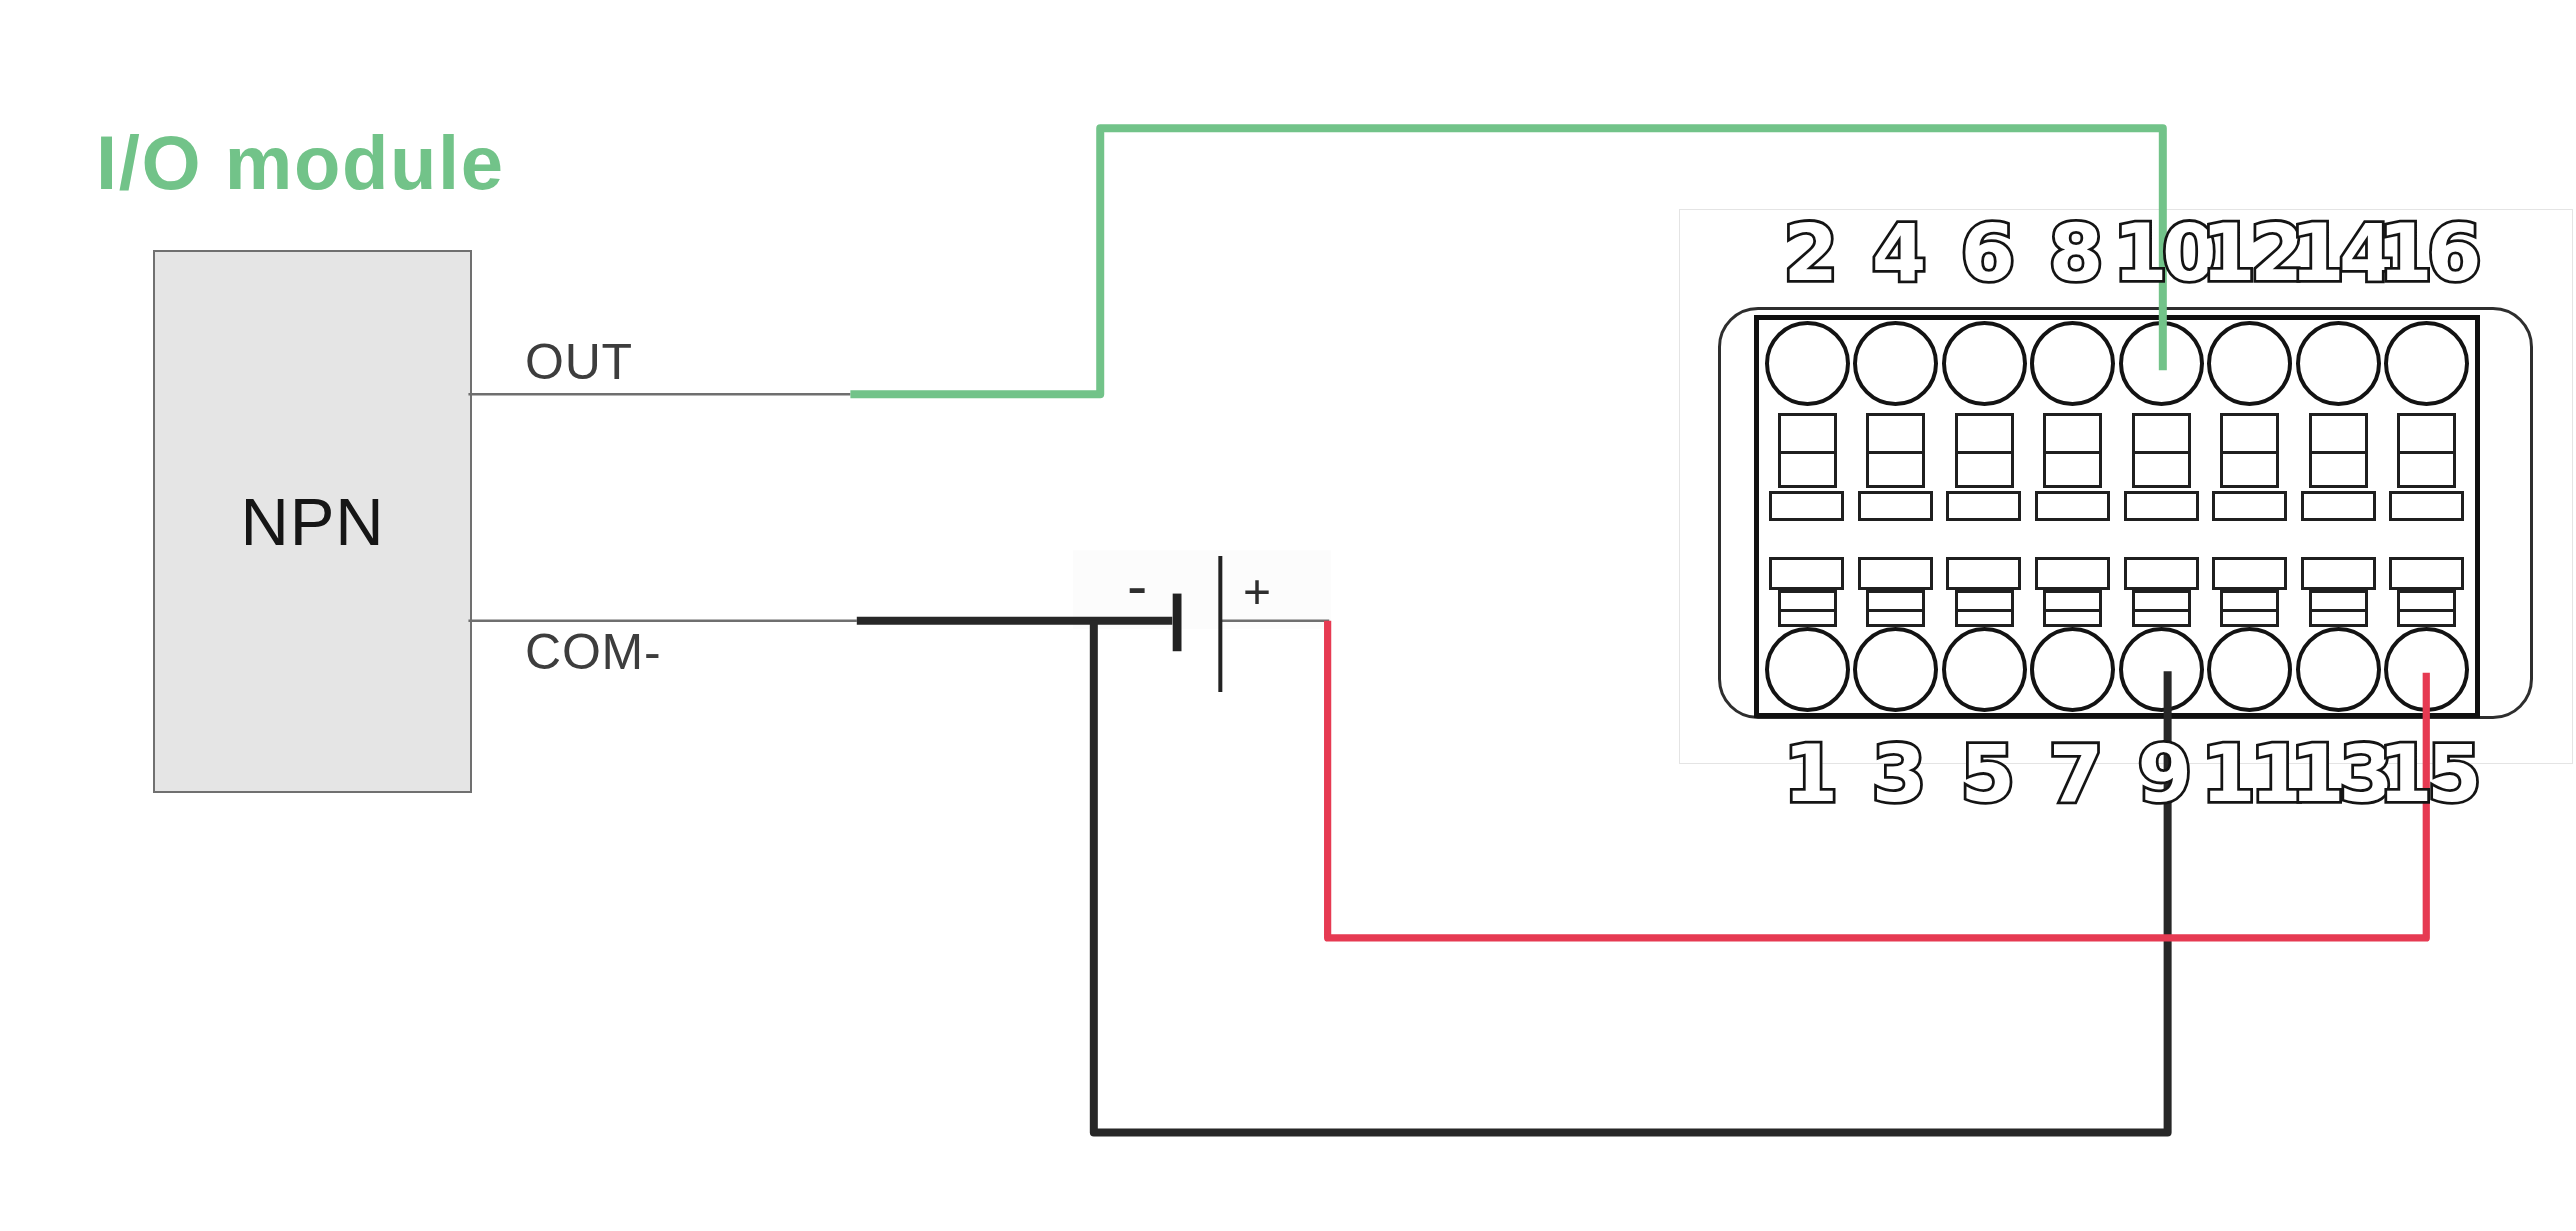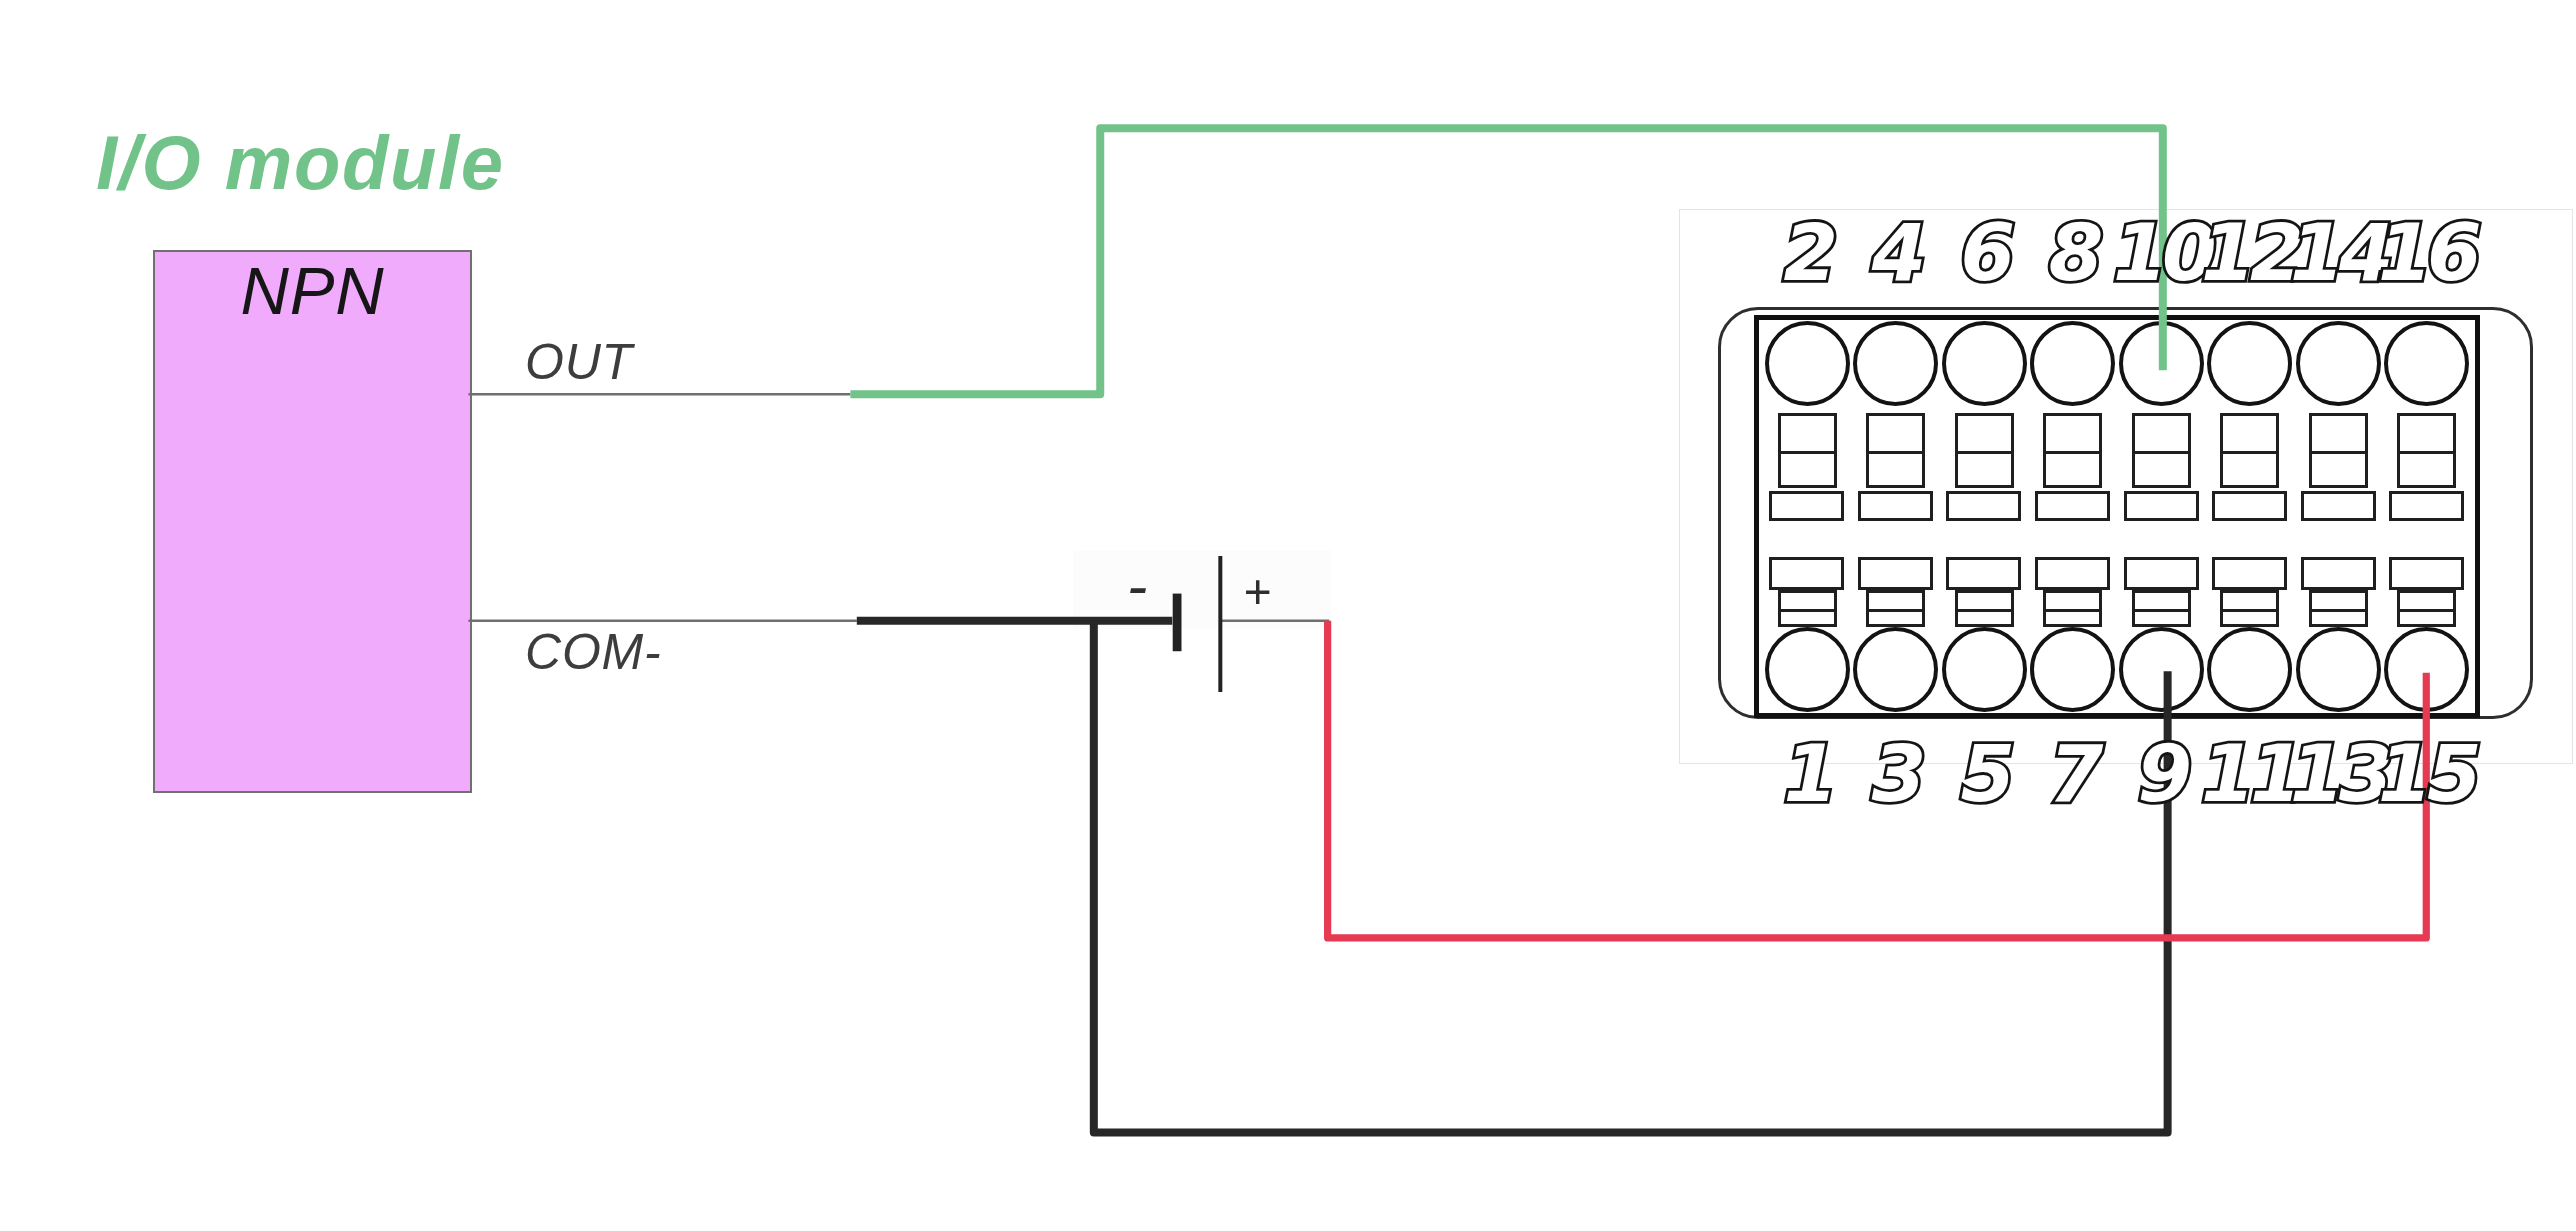--- a/index.html
+++ b/index.html
@@ -1,23 +1,23 @@
 <!DOCTYPE html>
 <html style="font-size:13px"><head>
 <meta charset="utf-8">
 <style>
   html,body{margin:0;padding:0;background:#ffffff;}
   .canvas{position:relative;width:2576px;height:1176px;background:#fff;overflow:hidden;
-          font-family:"Liberation Sans", sans-serif;font-style:italic;}
+          font-family:"Liberation Sans", sans-serif;}
 
   .title{position:absolute;left:96px;top:119px;font-size:76px;font-weight:700;
          letter-spacing:1.6px;color:#72c389;}
 
   .npn-box{position:absolute;left:153px;top:250px;width:315px;height:539px;
-           border:2.4px solid #707070;background:#f0abfc;display:flex;align-items:flex-start;justify-content:center;}
+           border:2.4px solid #707070;background:#e5e5e5;display:flex;align-items:center;justify-content:center;}
   .npn-label{font-size:67px;color:#161616;letter-spacing:0.8px;}
 
   .port-label{position:absolute;font-size:50px;color:#3d3d3d;letter-spacing:0.8px;}
   .out-label{left:525px;top:333px;}
   .com-label{left:525px;top:598px;margin-top:25px;}
 
   .bat-label{position:absolute;color:#2e2e2e;z-index:4;}
   .bat-minus{left:1127px;top:551px;font-size:61px;}
   .bat-plus{left:1243px;top:564px;font-size:48px;}
 

